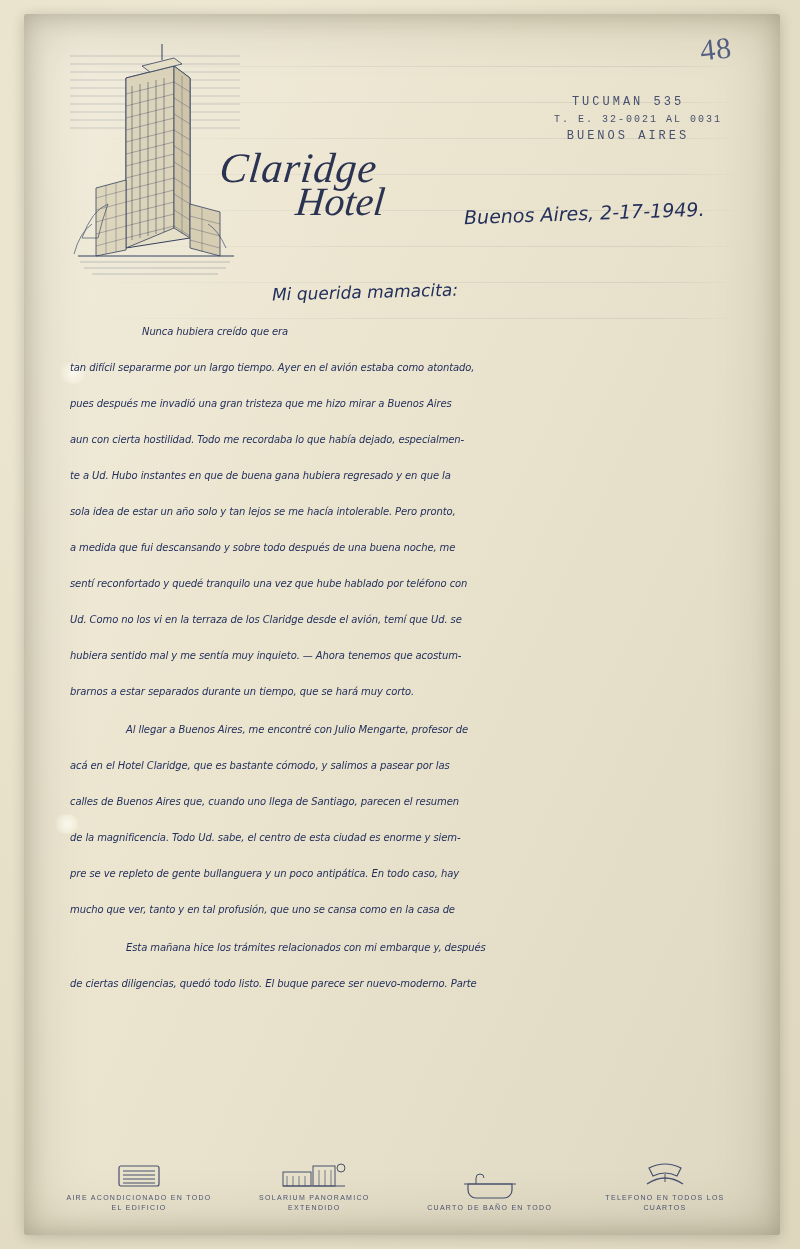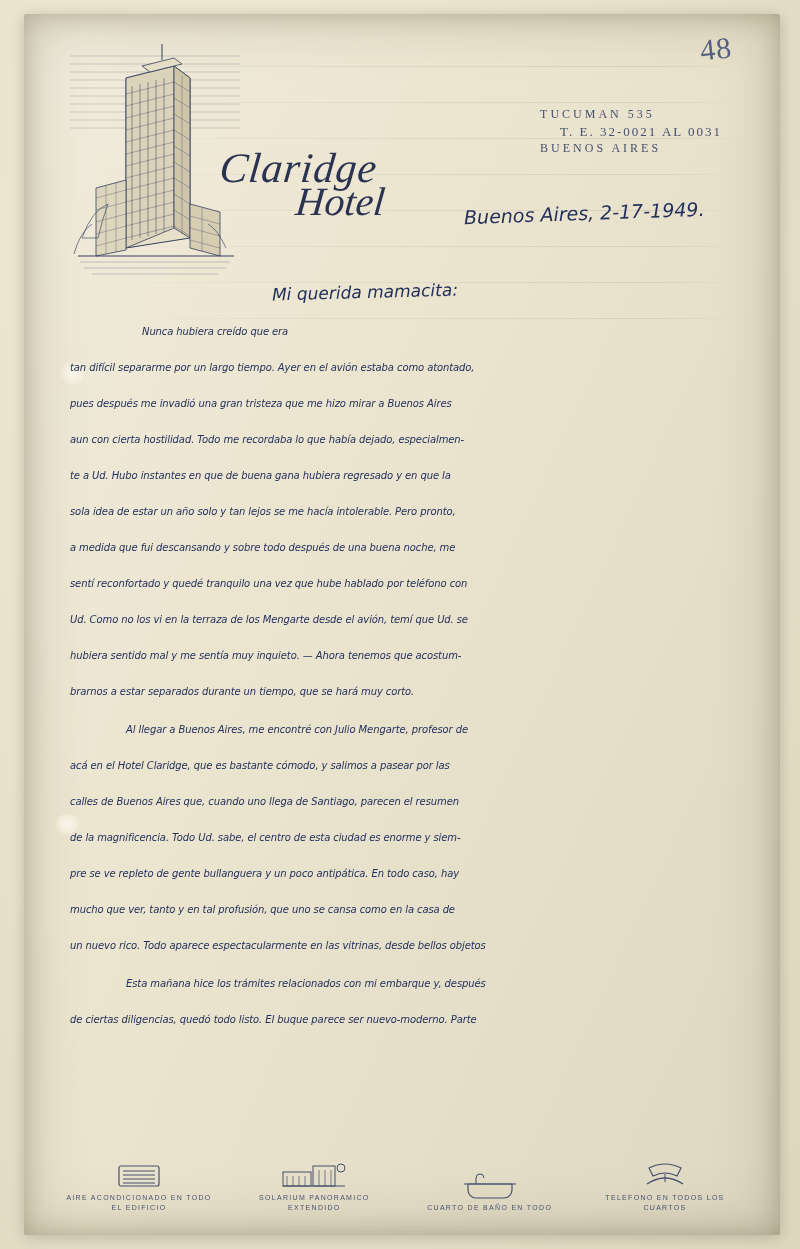--- a/index.html
+++ b/index.html
@@ -73,27 +73,27 @@
     transform:skewX(-6deg);
     display:block;
   }
   .wordmark .hotel{
     font-family:"Liberation Serif", serif;
     font-style:italic;font-size:40px;
     display:block;margin-left:76px;margin-top:-14px;
     transform:skewX(-6deg);
   }
   .address{
-    position:absolute;right:58px;top:92px;
-    text-align:left;
+    position:absolute;right:58px;top:80px;
+    text-align:center;
     color:#46506f;
-    font-family:Liberation Serif, serif;
+    font-family:Liberation Mono, monospace;
     font-size:12px;letter-spacing:3px;line-height:17px;
   }
-  .address .sm{font-size:13px;letter-spacing:2px;margin-left:20px;}
+  .address .sm{font-size:10px;letter-spacing:2px;margin-left:20px;}
   
   .hw{
     font-family:"DejaVu Sans", sans-serif;
     color:#23305c;
     font-style:italic;
   }
   .dateline{
     position:absolute;left:440px;top:188px;
     font-size:19px;
     transform:rotate(-2deg);
@@ -279,33 +279,32 @@
 
       <p class="para">
         <span class="line indent">Nunca hubiera creído que era</span>
         <span class="line">tan difícil separarme por un largo tiempo. Ayer en el avión estaba como atontado,</span>
         <span class="line">pues después me invadió una gran tristeza que me hizo mirar a Buenos Aires</span>
         <span class="line">aun con cierta hostilidad. Todo me recordaba lo que había dejado, especialmen-</span>
         <span class="line">te a Ud. Hubo instantes en que de buena gana hubiera regresado y en que la</span>
         <span class="line">sola idea de estar un año solo y tan lejos se me hacía intolerable. Pero pronto,</span>
         <span class="line">a medida que fui descansando y sobre todo después de una buena noche, me</span>
         <span class="line">sentí reconfortado y quedé tranquilo una vez que hube hablado por teléfono con</span>
-        <span class="line">Ud. Como no los vi en la terraza de los Mengarte desde el avión, temí que Ud. se</span>
+        <span class="line">Ud. Como no los vi en la terraza de los Claridge desde el avión, temí que Ud. se</span>
         <span class="line">hubiera sentido mal y me sentía muy inquieto. — Ahora tenemos que acostum-</span>
         <span class="line">brarnos a estar separados durante un tiempo, que se hará muy corto.</span>
       </p>
 
       <p class="para">
         <span class="line indent2">Al llegar a Buenos Aires, me encontré con Julio Mengarte, profesor de</span>
         <span class="line">acá en el Hotel Claridge, que es bastante cómodo, y salimos a pasear por las</span>
         <span class="line">calles de Buenos Aires que, cuando uno llega de Santiago, parecen el resumen</span>
         <span class="line">de la magnificencia. Todo Ud. sabe, el centro de esta ciudad es enorme y siem-</span>
         <span class="line">pre se ve repleto de gente bullanguera y un poco antipática. En todo caso, hay</span>
         <span class="line">mucho que ver, tanto y en tal profusión, que uno se cansa como en la casa de</span>
-        <span class="line">un nuevo rico. Todo aparece espectacularmente en las vitrinas, desde bellos objetos</span>
       </p>
 
       <p class="para">
         <span class="line indent2">Esta mañana hice los trámites relacionados con mi embarque y, después</span>
         <span class="line">de ciertas diligencias, quedó todo listo. El buque parece ser nuevo-moderno. Parte</span>
       </p>
     </div>
 
     <div class="footer">
 

